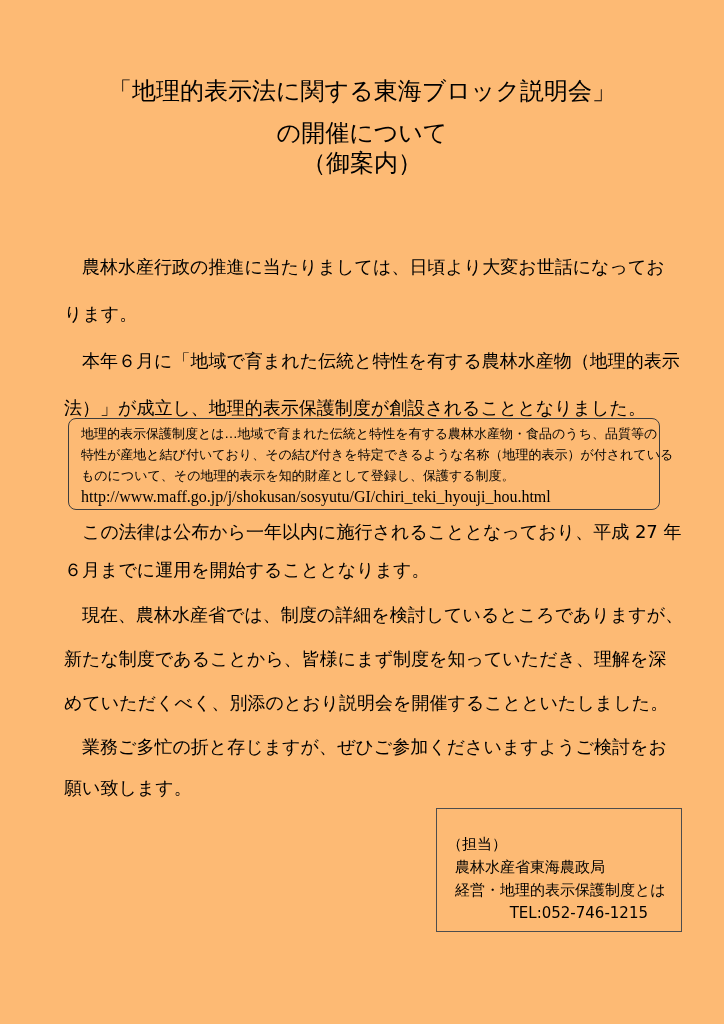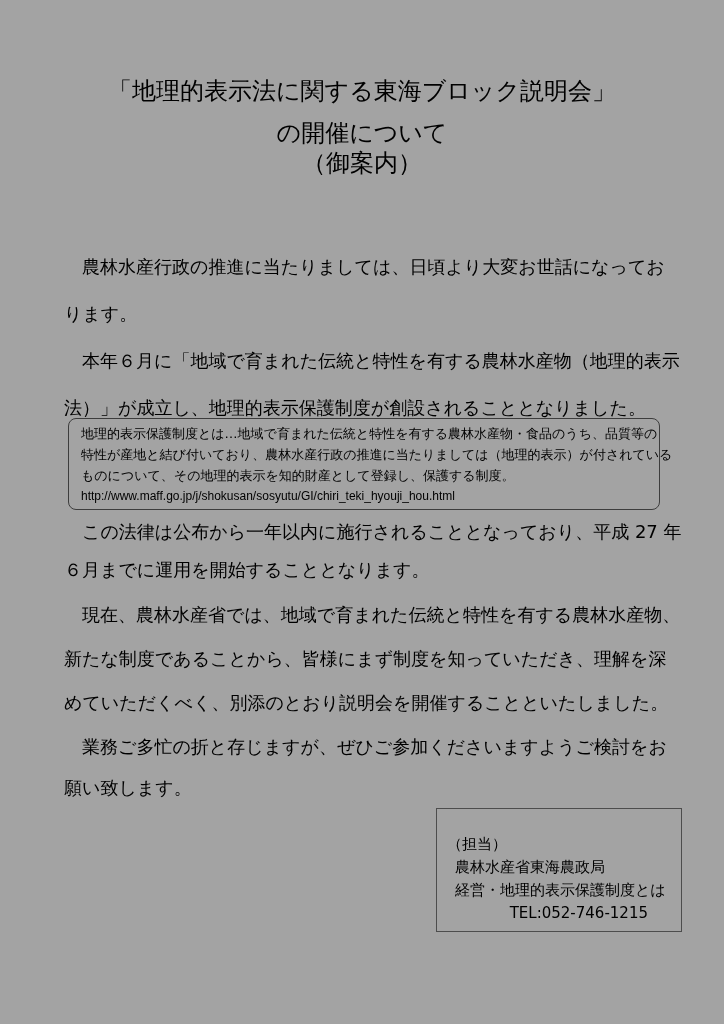--- a/index.html
+++ b/index.html
@@ -1,20 +1,20 @@
 <!DOCTYPE html>
 <html lang="ja"><head>
 <meta charset="utf-8">
 <style>
   html,body{margin:0;padding:0;background:#e8e8e8;}
   .page{
     position:relative;
     width:724px;height:1024px;
     margin:0 auto;
-    background:#a3a3a3;
+    background:#fdba74;
     color:#000000;
     font-family:"DejaVu Sans","Liberation Sans",sans-serif;
     overflow:hidden;
   }
   
   .t-line{
     position:absolute;left:0;width:724px;
     text-align:center;
     font-size:24px;line-height:30px;
     white-space:nowrap;
@@ -34,22 +34,22 @@
     border:1.4px solid #3d3d3d;
     border-radius:8px;
     box-sizing:border-box;
     padding:4px 12px 0 12px;
   }
   .ib-line{
     font-size:13px;line-height:21px;
     white-space:nowrap;
   }
   .ib-url{
-    font-size:12px;line-height:21px;
-    font-family:Liberation Sans, sans-serif;
+    font-size:16px;line-height:21px;
+    font-family:Liberation Serif, serif;
     white-space:nowrap;
   }
   
   .contact-box{
     position:absolute;left:436px;top:808px;
     width:246px;height:124px;
     border:1px solid #4d4d4d;
     box-sizing:border-box;
     padding-top:24px;
   }
@@ -80,32 +80,32 @@
     <div class="bl" style="top:303px">ります。</div>
   </section>
 
   <section>
     <div class="bl" style="top:350px">　本年６月に「地域で育まれた伝統と特性を有する農林水産物（地理的表示</div>
     <div class="bl" style="top:397px">法）」が成立し、地理的表示保護制度が創設されることとなりました。</div>
   </section>
 
   <aside class="info-box">
     <div class="ib-line">地理的表示保護制度とは…地域で育まれた伝統と特性を有する農林水産物・食品のうち、品質等の</div>
-    <div class="ib-line">特性が産地と結び付いており、農林水産行政の推進に当たりましては（地理的表示）が付されている</div>
+    <div class="ib-line">特性が産地と結び付いており、その結び付きを特定できるような名称（地理的表示）が付されている</div>
     <div class="ib-line">ものについて、その地理的表示を知的財産として登録し、保護する制度。</div>
     <div class="ib-url">http://www.maff.go.jp/j/shokusan/sosyutu/GI/chiri_teki_hyouji_hou.html</div>
   </aside>
 
   <section>
     <div class="bl" style="top:521px">　この法律は公布から一年以内に施行されることとなっており、平成 27 年</div>
     <div class="bl" style="top:559px">６月までに運用を開始することとなります。</div>
   </section>
 
   <section>
-    <div class="bl" style="top:604px">　現在、農林水産省では、地域で育まれた伝統と特性を有する農林水産物、</div>
+    <div class="bl" style="top:604px">　現在、農林水産省では、制度の詳細を検討しているところでありますが、</div>
     <div class="bl" style="top:648px">新たな制度であることから、皆様にまず制度を知っていただき、理解を深</div>
     <div class="bl" style="top:692px">めていただくべく、別添のとおり説明会を開催することといたしました。</div>
   </section>
 
   <section>
     <div class="bl" style="top:736px">　業務ご多忙の折と存じますが、ぜひご参加くださいますようご検討をお</div>
     <div class="bl" style="top:777px">願い致します。</div>
   </section>
 
   <aside class="contact-box">

